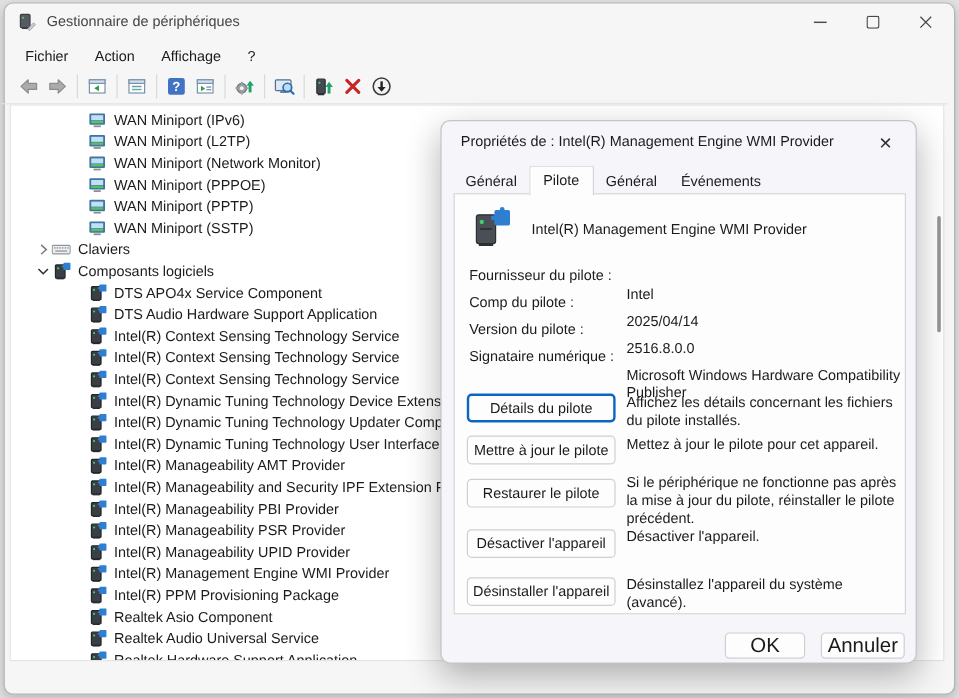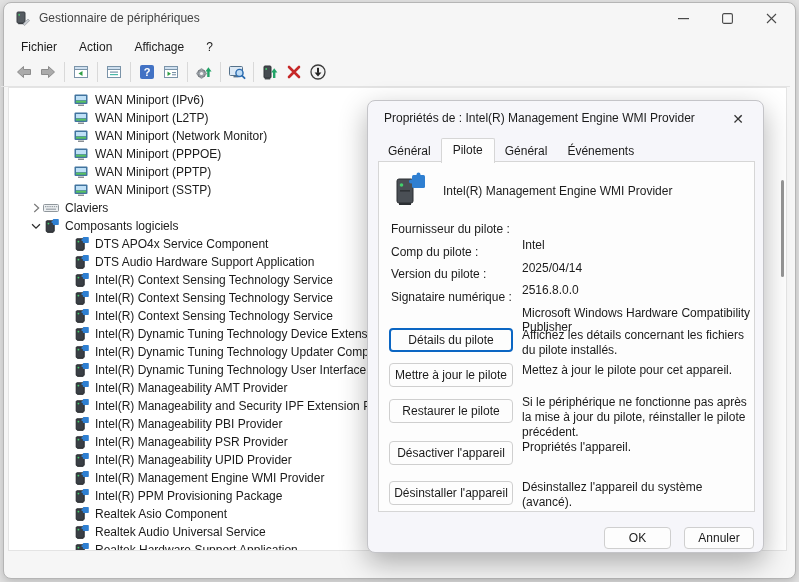--- a/index.html
+++ b/index.html
@@ -56,21 +56,21 @@
   .field .flabel{position:absolute;left:0;top:0;}
   .field .fvalue{position:absolute;left:131px;top:16px;width:240px;line-height:14px;}
 
   .act-btn{position:absolute;left:10px;width:124px;height:24px;background:#fdfdfd;
     border:1px solid #cfcfcf;border-radius:4px;font-size:12px;color:#1b1b1b;
     display:flex;align-items:center;justify-content:center;}
   .act-btn.focused{border:2px solid #0b66c3;}
   .act-desc{position:absolute;left:143px;width:232px;font-size:12px;line-height:15px;color:#1b1b1b;}
 
   .ftr-btn{position:absolute;top:426px;height:22px;background:#fdfdfd;border:1px solid #cfcfcf;
-    border-radius:4px;font-size:12px;color:#1b1b1b;display:flex;align-items:center;justify-content:center;}
+    border-radius:4px;font-size:17px;color:#1b1b1b;display:flex;align-items:center;justify-content:center;}
   .ftr-ok{left:236px;width:67px;}
   .ftr-cancel{left:316px;width:70px;}
 </style>
 </head>
 <body>
 
 <div class="window"></div>
 
 <div class="titlebar">
   <span style="display:flex;">
@@ -640,21 +640,21 @@
         </div>
       </div>
     <div id="actions">
         <div class="act-btn focused" style="top: 166px;">Détails du pilote</div>
         <div class="act-desc" style="top: 166px;">Affichez les détails concernant les fichiers du pilote installés.</div>
         <div class="act-btn" style="top: 201px;">Mettre à jour le pilote</div>
         <div class="act-desc" style="top: 201px;">Mettez à jour le pilote pour cet appareil.</div>
         <div class="act-btn" style="top: 237px;">Restaurer le pilote</div>
         <div class="act-desc" style="top: 233px;">Si le périphérique ne fonctionne pas après la mise à jour du pilote, réinstaller le pilote précédent.</div>
         <div class="act-btn" style="top: 279px;">Désactiver l'appareil</div>
-        <div class="act-desc" style="top: 278px;">Propriétés l'appareil.</div>
+        <div class="act-desc" style="top: 278px;">Désactiver l'appareil.</div>
         <div class="act-btn" style="top: 319px;">Désinstaller l'appareil</div>
         <div class="act-desc" style="top: 318px;">Désinstallez l'appareil du système (avancé).</div>
       </div>
   </div>
 
   <div class="ftr-btn ftr-ok">OK</div>
   <div class="ftr-btn ftr-cancel">Annuler</div>
 </div>
 
 </body></html>

